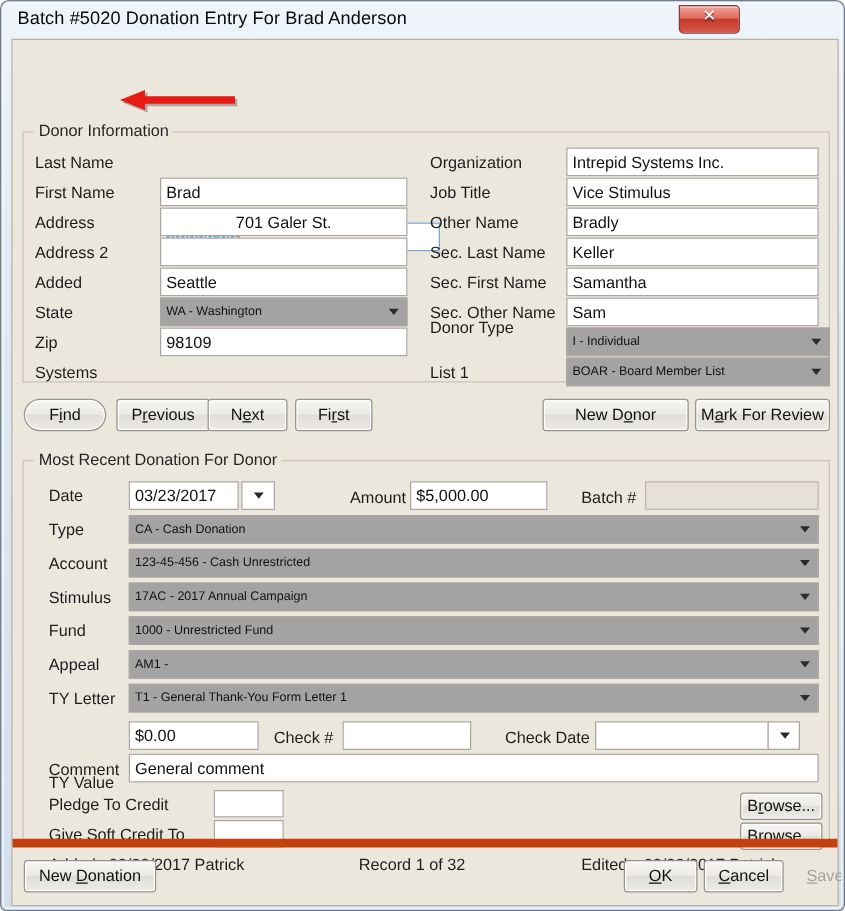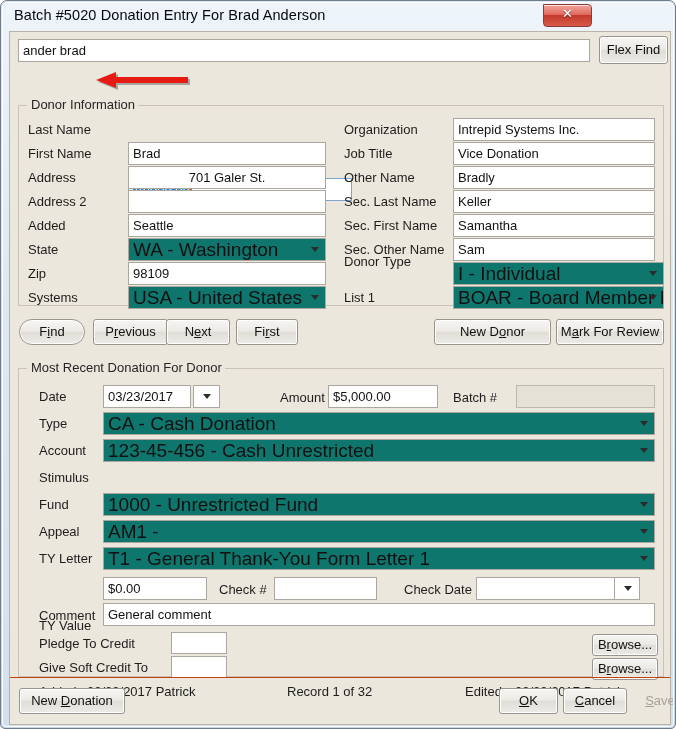--- a/index.html
+++ b/index.html
@@ -145,22 +145,22 @@
     width: 2px; height: 13px;
     background: #c06000;
     vertical-align: -2px;
   }
   
   .combo { position: absolute; box-sizing: border-box; }
   .combo .cbox {
     position: absolute; left: 0; top: 0; right: 0; bottom: 0;
     box-sizing: border-box;
     border: 1px solid #aba79f;
-    background: #0f766e;
-    font-size: 19px; color: #111;
+    background: #a3a3a3;
+    font-size: 10px; color: #111;
     padding: 2px 4px; line-height: 17px;
     white-space: nowrap; overflow: hidden;
   }
   .arrow-dn {
     position: absolute;
     width: 0; height: 0;
     border-left: 4px solid transparent;
     border-right: 4px solid transparent;
     border-top: 5px solid #2b2b2b;
   }
@@ -195,40 +195,36 @@
   }
   
   .status {
     position: absolute;
     font-size: 13px; color: #1d1d1d;
     white-space: nowrap;
   }
   
   .bottombar {
     position: absolute; left: 0; bottom: 0; width: 660px; height: 46px;
-    border-top: 1px solid #c2410c;
+    border-top: 7px solid #c2410c;
   }
 </style>
 </head>
 <body>
 
 <div class="window">
  <div class="win-inner">
 
   <div class="titlebar">
     <div class="title-text">Batch #5020 Donation Entry For Brad Anderson</div>
     <div class="close-btn"></div>
   </div>
 
   <div class="client">
 
-    <div class="flexbar">
-      <input class="flex-input" type="text" value="ander brad" style="">
-      <div class="btn flex-btn">Flex Find</div>
-    </div>
 
     <svg class="arrow-ann" viewBox="0 0 96 20">
       <g transform="translate(2,2)">
         <polygon points="0,8 20,0 20,5 92,5 92,11 20,11 20,16" fill="#000000" opacity="0.28" transform="translate(2,2)"></polygon>
         <polygon points="0,8 20,0 20,5 92,5 92,11 20,11 20,16" fill="#e81b14"></polygon>
       </g>
     </svg>
 
     <div class="group" style="left:8px; top:73px; width:644px; height:200px;">
       <div class="gtop-l"></div>
@@ -248,36 +244,32 @@
     <div class="fld focused" style="left:118px; top:102px; width:224px; height:23px;margin-top:44px;"><span class="sel">Anderson</span><span class="caret"></span></div>
     <div class="fld" style="left:118px; top:110px; width:198px; height:23px;">Brad</div>
     <div class="fld" style="left:118px; top:134px; width:198px; height:23px;text-align:center;">701 Galer St.</div>
     <div class="fld" style="left:118px; top:158px; width:198px; height:23px;"></div>
     <div class="fld" style="left:118px; top:182px; width:198px; height:23px;">Seattle</div>
     <div class="combo" style="left:118px; top:206px; width:198px; height:23px;">
       <div class="cbox">WA - Washington</div>
       <div class="arrow-dn" style="right:7px; top:9px;"></div>
     </div>
     <div class="fld" style="left:118px; top:230px; width:198px; height:23px;">98109</div>
-    <div class="combo" style="left:118px; top:254px; width:198px; height:23px;">
-      <div class="cbox">USA - United States</div>
-      <div class="arrow-dn" style="right:7px; top:9px;"></div>
-    </div>
 
     <div class="lbl" style="left:334px; top:90px;">Organization</div>
     <div class="lbl" style="left:334px; top:114px;">Job Title</div>
     <div class="lbl" style="left:334px; top:138px;">Other Name</div>
     <div class="lbl" style="left:334px; top:162px;">Sec. Last Name</div>
     <div class="lbl" style="left:334px; top:186px;">Sec. First Name</div>
     <div class="lbl" style="left:334px; top:210px;">Sec. Other Name</div>
     <div class="lbl" style="left:334px; top:222px;text-align:right;">Donor Type</div>
     <div class="lbl" style="left:334px; top:258px;">List 1</div>
 
     <div class="fld" style="left:443px; top:86px; width:202px; height:23px;">Intrepid Systems Inc.</div>
-    <div class="fld" style="left:443px; top:110px; width:202px; height:23px;">Vice Donation</div>
+    <div class="fld" style="left:443px; top:110px; width:202px; height:23px;">Vice Stimulus</div>
     <div class="fld" style="left:443px; top:134px; width:202px; height:23px;">Bradly</div>
     <div class="fld" style="left:443px; top:158px; width:202px; height:23px;">Keller</div>
     <div class="fld" style="left:443px; top:182px; width:202px; height:23px;">Samantha</div>
     <div class="fld" style="left:443px; top:206px; width:202px; height:23px;">Sam</div>
     <div class="combo" style="left:443px; top:230px; width:211px; height:23px;">
       <div class="cbox">I - Individual</div>
       <div class="arrow-dn" style="right:7px; top:9px;"></div>
     </div>
     <div class="combo" style="left:443px; top:254px; width:211px; height:23px;">
       <div class="cbox">BOAR - Board Member List</div>
@@ -297,36 +289,40 @@
       <div class="group-label">Most Recent Donation For Donor</div>
     </div>
 
     <div class="lbl" style="left:29px; top:357px;">Date</div>
     <div class="fld" style="left:93px; top:353px; width:88px; height:23px;">03/23/2017</div>
     <div class="ddbtn" style="left:183px; top:353px; width:27px; height:23px;">
       <div class="arrow-dn" style="left:9px; top:8px;"></div>
     </div>
     <div class="lbl" style="left:270px; top:358px;">Amount</div>
     <div class="fld" style="left:318px; top:353px; width:110px; height:23px;">$5,000.00</div>
-    <div class="lbl" style="left:443px; top:358px;text-align:right;">Batch #</div>
+    <div class="lbl" style="left:455px; top:358px;text-align:right;">Batch #</div>
     <div class="fld disabled" style="left:506px; top:353px; width:139px; height:23px;"></div>
 
     <div class="lbl" style="left:29px; top:384px;">Type</div>
     <div class="combo" style="left:93px; top:380px; width:552px; height:23px;">
       <div class="cbox">CA - Cash Donation</div>
       <div class="arrow-dn" style="right:7px; top:9px;"></div>
     </div>
 
     <div class="lbl" style="left:29px; top:411px;">Account</div>
     <div class="combo" style="left:93px; top:407px; width:552px; height:23px;">
       <div class="cbox">123-45-456 - Cash Unrestricted</div>
       <div class="arrow-dn" style="right:7px; top:9px;"></div>
     </div>
 
     <div class="lbl" style="left:29px; top:438px;">Stimulus</div>
+    <div class="combo" style="left:93px; top:434px; width:552px; height:23px;">
+      <div class="cbox">17AC - 2017 Annual Campaign</div>
+      <div class="arrow-dn" style="right:7px; top:9px;"></div>
+    </div>
 
     <div class="lbl" style="left:29px; top:465px;">Fund</div>
     <div class="combo" style="left:93px; top:461px; width:552px; height:23px;">
       <div class="cbox">1000 - Unrestricted Fund</div>
       <div class="arrow-dn" style="right:7px; top:9px;"></div>
     </div>
 
     <div class="lbl" style="left:29px; top:492px;">Appeal</div>
     <div class="combo" style="left:93px; top:488px; width:552px; height:23px;">
       <div class="cbox">AM1 -</div>

